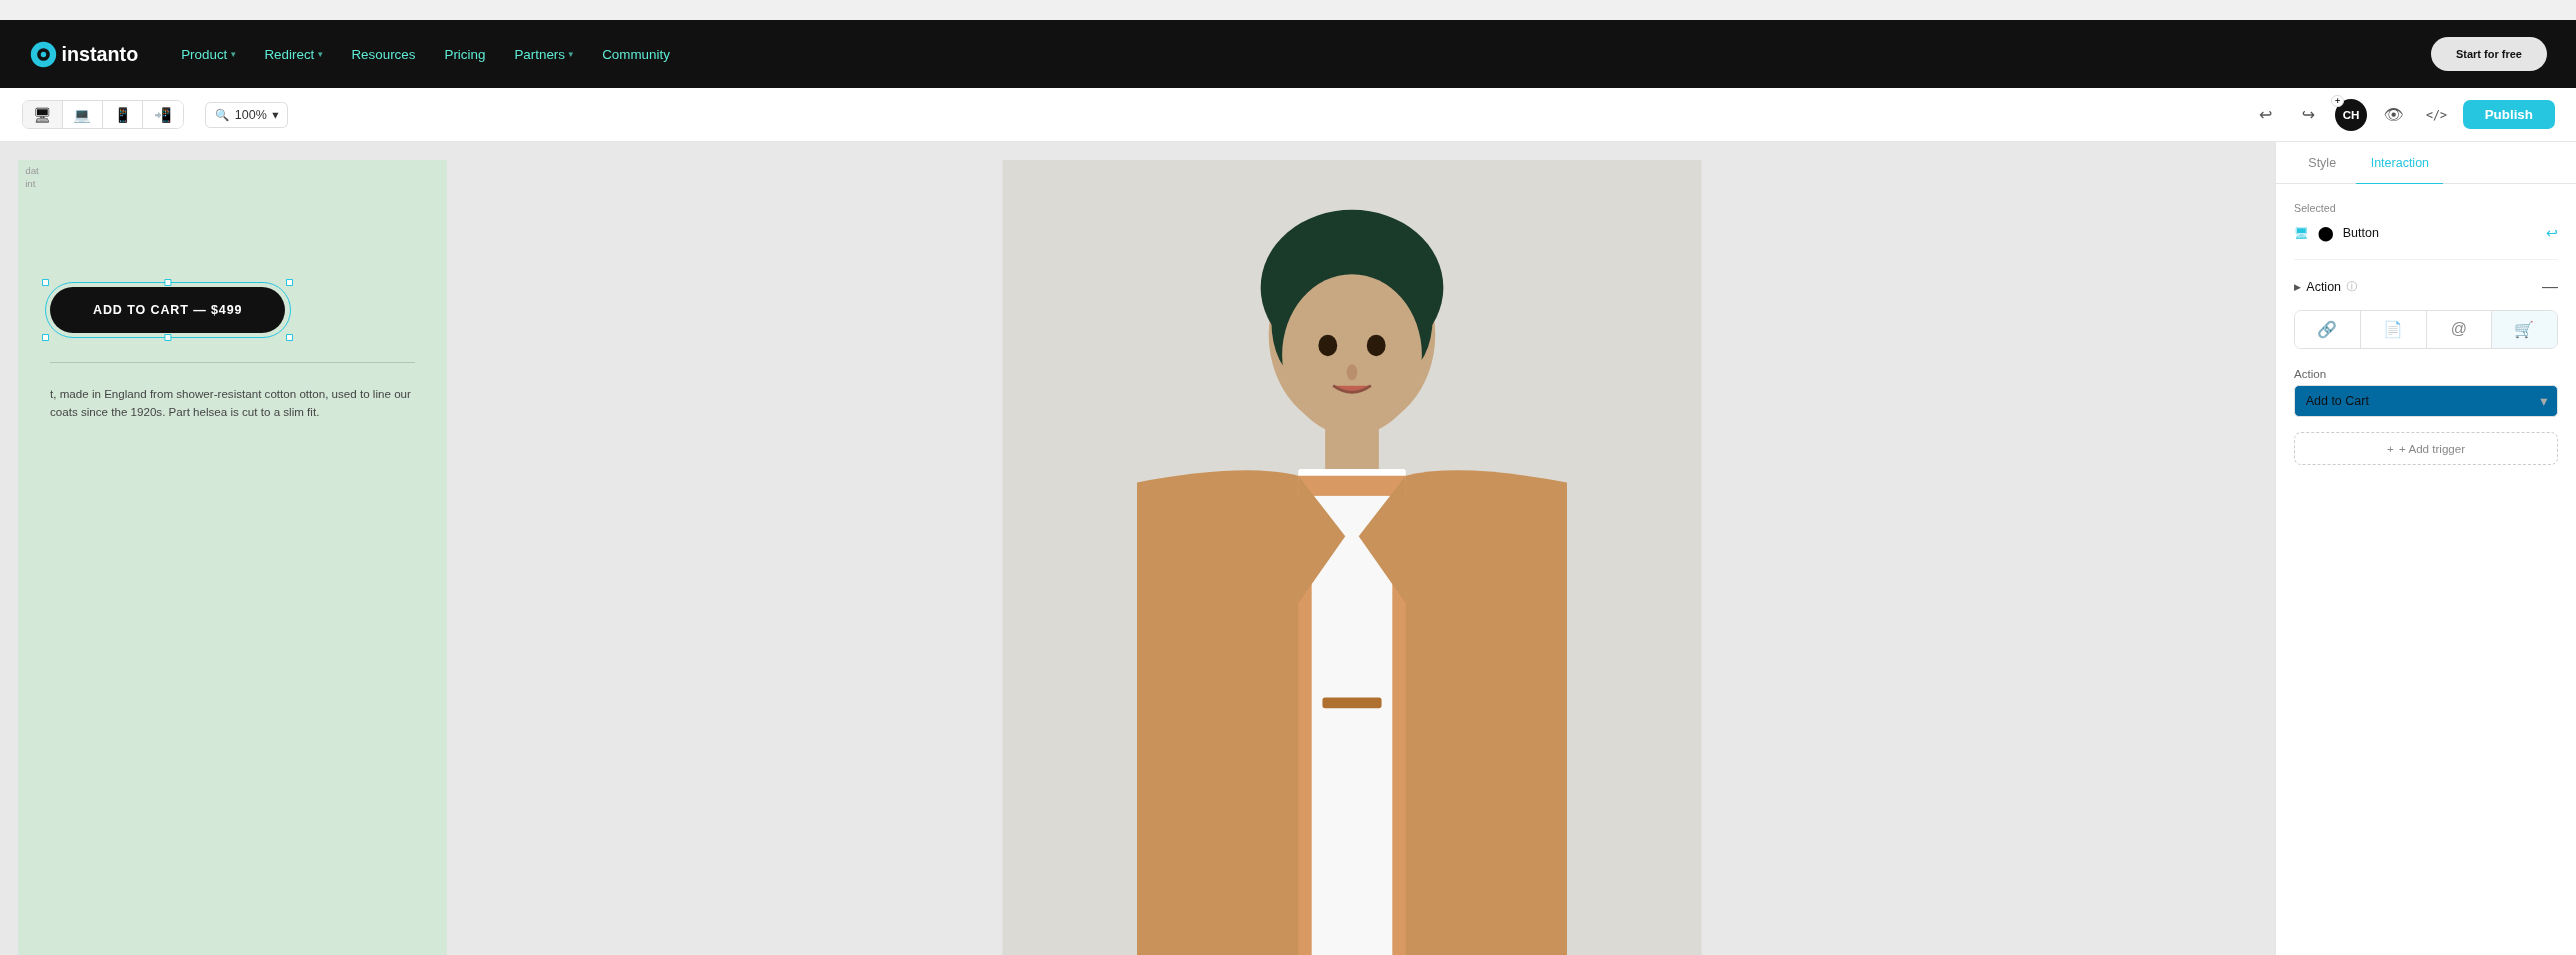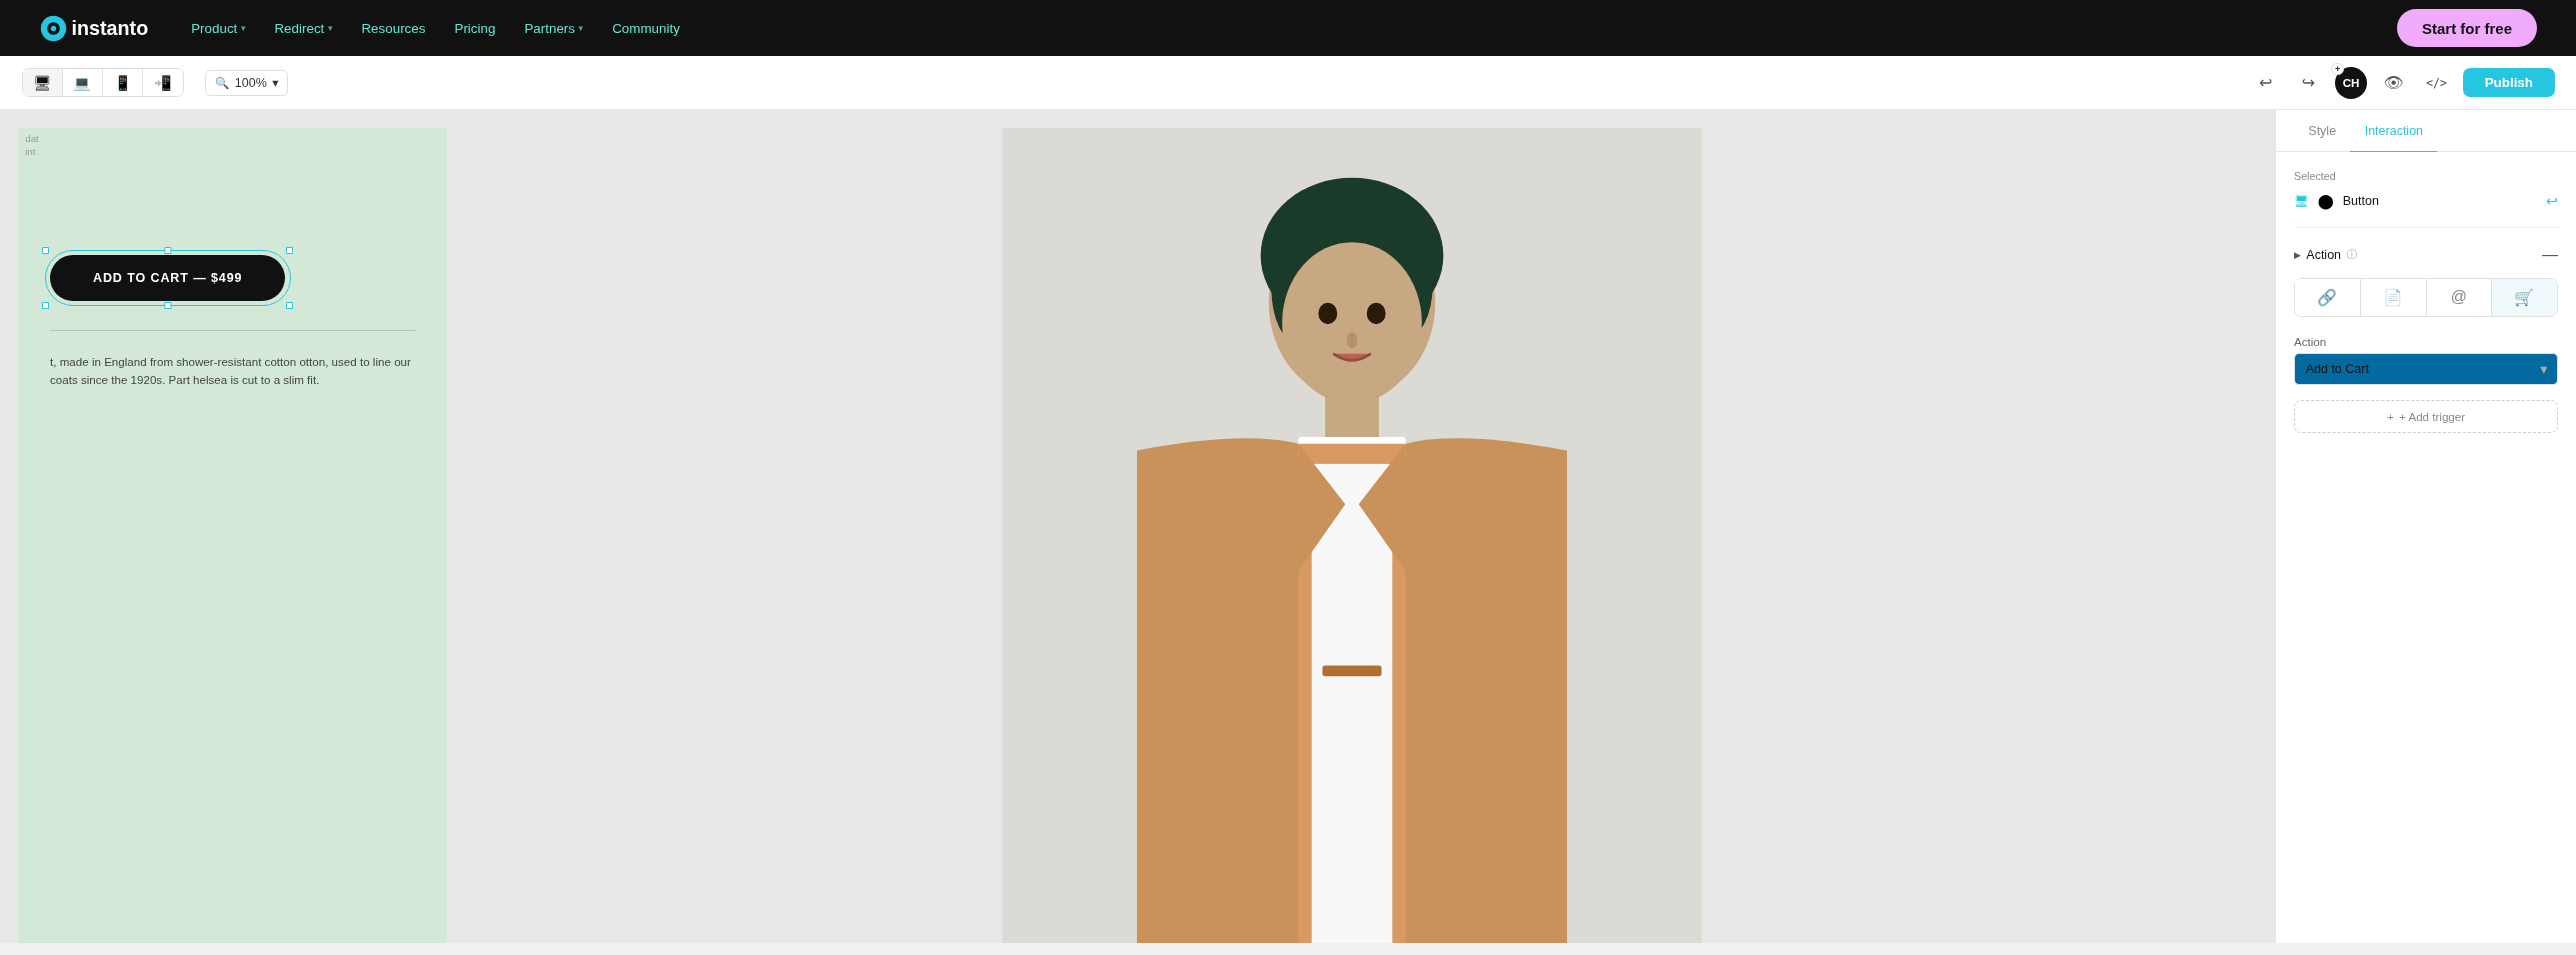--- a/index.html
+++ b/index.html
@@ -3,24 +3,25 @@
   <meta charset="utf-8">
   <style>
     * { box-sizing: border-box; margin: 0; padding: 0; }
     body { font-family: -apple-system, BlinkMacSystemFont, 'Segoe UI', sans-serif; background: #f0f0f0; overflow: hidden; }
 
     
     .navbar {
       background: #111;
       display: flex;
       align-items: center;
-      padding: 0 39px;
-      height: 56px;
+      padding: 0 29px;
+      height: 68px;
       position: relative;
       z-index: 10;
+      margin-top: 20px;
     }
     .navbar-logo {
       color: #fff;
       font-size: 19.7px;
       font-weight: 700;
       margin-right: 43px;
       display: flex;
       align-items: center;
       gap: 3.6px;
     }
@@ -37,24 +38,24 @@
       display: flex;
       align-items: center;
       gap: 3.6px;
       white-space: nowrap;
     }
     .nav-item .chevron {
       font-size: 9px;
       opacity: 0.7;
     }
     .nav-cta {
-      background: #f0abfc;
+      background: #e5e5e5;
       color: #111;
       font-weight: 700;
-      font-size: 15px;
+      font-size: 11px;
       padding: 10.7px 25px;
       border-radius: 45px;
       cursor: pointer;
       white-space: nowrap;
     }
 
     
     .toolbar {
       background: #fff;
       display: flex;
@@ -267,20 +268,21 @@
       border-left: 0.9px solid #e5e5e5;
       display: flex;
       flex-direction: column;
       flex-shrink: 0;
     }
 
     .panel-tabs {
       display: flex;
       border-bottom: 0.9px solid #e5e5e5;
       padding: 0 18px;
+      gap: 6px;
     }
     .panel-tab {
       padding: 14.3px 14.3px 12.5px;
       font-size: 12.5px;
       color: #888;
       cursor: pointer;
       border-bottom: 1.8px solid transparent;
       margin-bottom: -0.9px;
     }
     .panel-tab.active {

